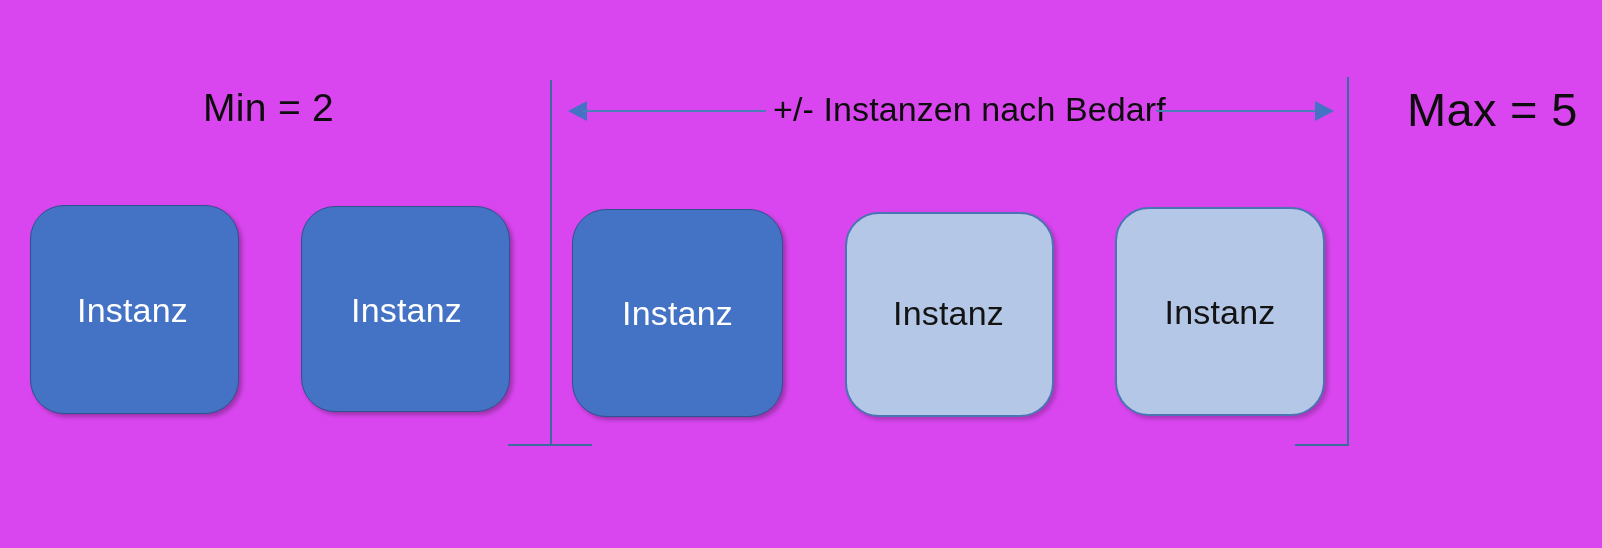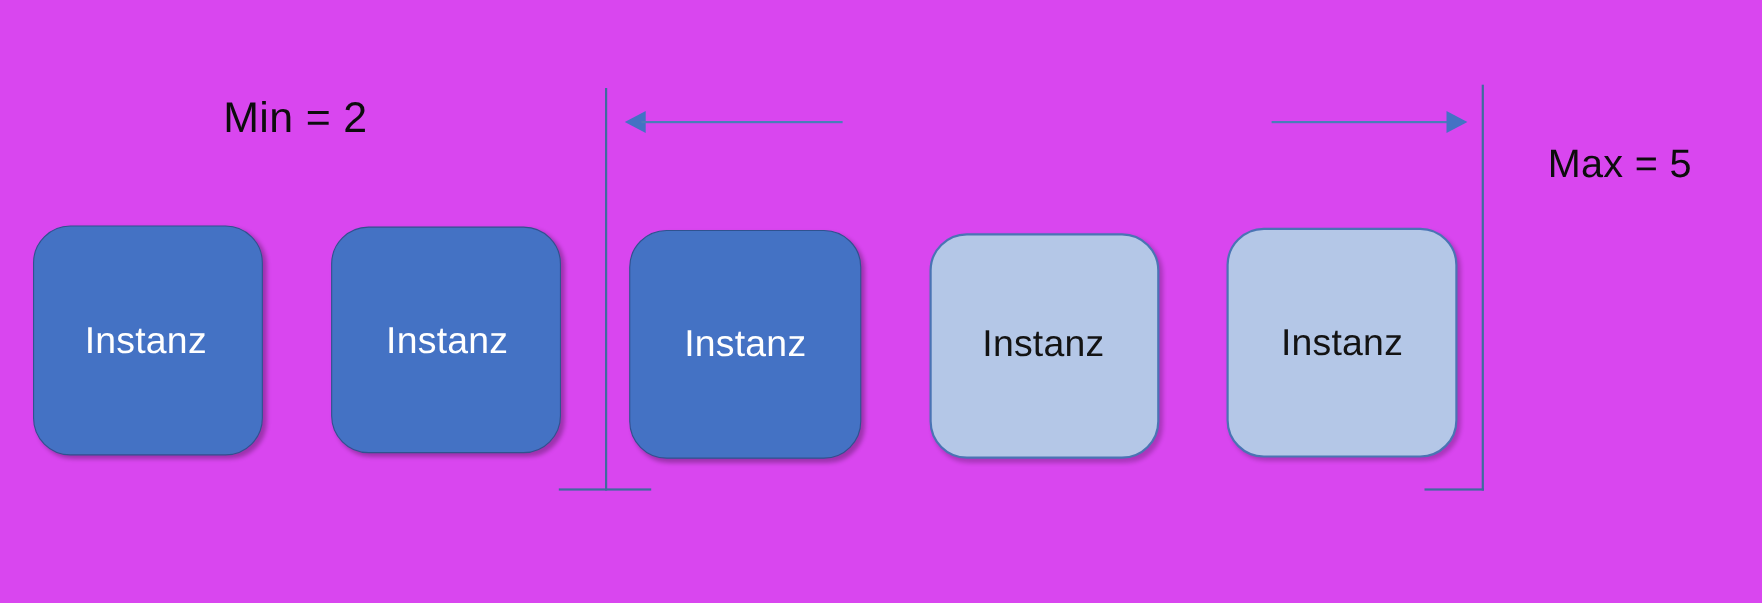--- a/index.html
+++ b/index.html
@@ -117,23 +117,22 @@
   }
   #caption-min {
     left: 203px;
     top: 88px;
     font-size: 39px;
     letter-spacing: 0.3px;
   }
   #caption-max {
     left: 1407px;
     top: 86px;
-    font-size: 36px;
+    font-size: 47px;
     letter-spacing: 0.3px;
-    margin-top: 45px;
   }
   #caption-demand {
     left: 773px;
     top: 92px;
     font-size: 34px;
     letter-spacing: 0.1px;
   }
   #caption-running {
     left: 281px;
     top: 473px;
@@ -141,20 +140,21 @@
     letter-spacing: 0.1px;
   }
 </style>
 </head>
 <body>
 
 <div id="canvas">
 
   <div class="caption" id="caption-min">Min = 2</div>
 
+  <div class="caption" id="caption-demand">+/- Instanzen nach Bedarf</div>
 
   <div class="caption" id="caption-max">Max = 5</div>
 
   <div class="arrow-head" id="arrow-head-left"></div>
   <div class="arrow-shaft" id="arrow-shaft-left"></div>
   <div class="arrow-shaft" id="arrow-shaft-right"></div>
   <div class="arrow-head" id="arrow-head-right"></div>
 
   <div class="rule-vertical" id="bracket-left-stem"></div>
   <div class="rule-horizontal" id="bracket-left-foot"></div>

